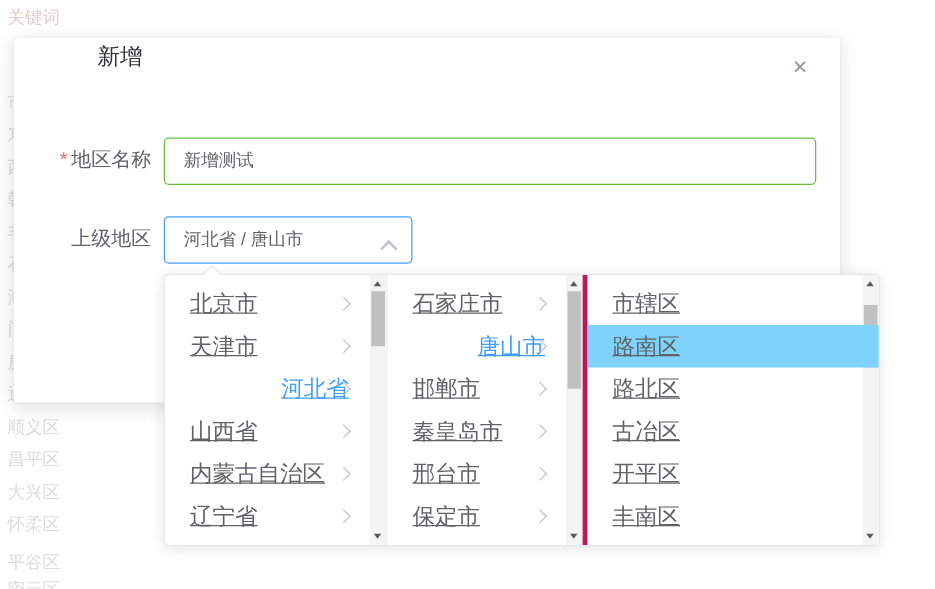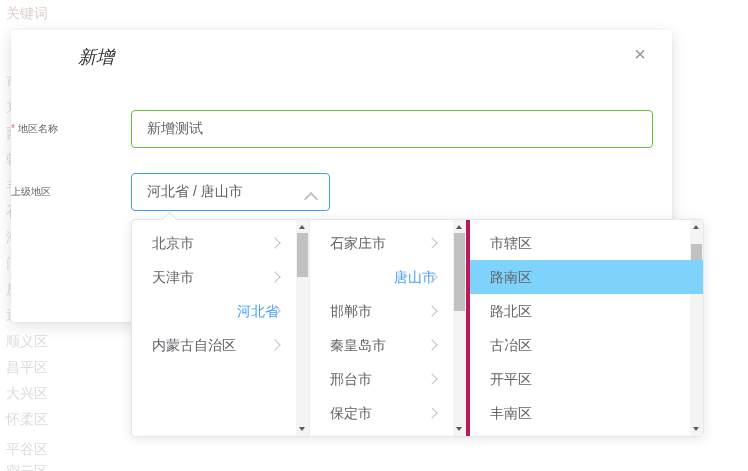--- a/index.html
+++ b/index.html
@@ -8,28 +8,28 @@
     font-family:"Liberation Sans","DejaVu Sans",sans-serif;
   }
   
   .bg-search-ph{position:absolute;left:6px;top:5px;font-size:14px;color:#dcd0cc;}
   .bg-item{position:absolute;left:6px;font-size:14px;color:#dcdcdc;white-space:nowrap;}
   
   .dialog{
     position:absolute;left:11px;top:30px;width:661px;height:292px;background:#fff;
     border-radius:3px;box-shadow:0 4px 16px rgba(0,0,0,.12), 0 0 3px rgba(0,0,0,.06);
   }
-  .dialog-title{position:absolute;left:67px;top:15px;font-size:18px;color:#303133;line-height:24px;font-style:italic;}
+  .dialog-title{position:absolute;left:67px;top:3px;font-size:18px;color:#303133;line-height:24px;}
   .dialog-close{
     position:absolute;right:22px;top:14px;width:20px;height:20px;line-height:20px;text-align:center;
     font-size:20px;color:#909399;cursor:pointer;background:none;border:none;padding:0;
   }
   .form-label{
     position:absolute;left:0;width:120px;padding-right:10px;box-sizing:border-box;
-    font-size:10px;color:#606266;line-height:38px;
+    text-align:right;font-size:16px;color:#606266;line-height:38px;
   }
   .req-mark{color:#f56c6c;margin-right:3px;}
   .row1 .form-label{top:80px;}
   .row2 .form-label{top:143px;}
   .text-input{
     position:absolute;box-sizing:border-box;height:38px;border-radius:4px;background:#fff;
     padding:12px 15px;font-size:14px;color:#606266;outline:none;
     font-family:"Liberation Sans","DejaVu Sans",sans-serif;
   }
   .input-name{left:120px;top:80px;width:522px;border:1px solid #67c23a;}
@@ -47,21 +47,21 @@
   .panel-notch{
     position:absolute;left:32px;top:-6px;width:10px;height:10px;background:#fff;
     border-left:1px solid #e4e7ed;border-top:1px solid #e4e7ed;transform:rotate(45deg);
   }
   .casc-col{position:relative;box-sizing:border-box;padding:6px 0;height:216px;overflow:hidden;}
   .col1{width:178px;border-right:1px solid #eee;}
   .col2{width:160px;border-right:4px solid #be185d;}
   .col3{flex:1;}
   .opt{
     position:relative;height:34px;line-height:34px;padding:0 30px 0 20px;
-    font-size:14px;color:#606266;white-space:nowrap;cursor:pointer;
+    font-size:18px;color:#606266;white-space:nowrap;cursor:pointer;text-decoration:underline;
   }
   .opt.active{color:#409eff;text-align:right;}
   .opt.hovered{background:#7dd3fc;}
   .arrow-right{
     position:absolute;right:30px;top:13px;width:7px;height:7px;
     border-top:1.5px solid #c0c4cc;border-right:1.5px solid #c0c4cc;transform:rotate(45deg);
   }
   
   .scrollbar{position:absolute;right:0;top:0;bottom:0;width:13px;background:#f4f4f4;}
   .sb-up,.sb-down{
@@ -121,21 +121,23 @@
 
   <div class="casc-col col1">
     <div class="scrollbar">
       <i class="sb-up"></i>
       <div class="sb-thumb"></div>
       <i class="sb-down"></i>
     </div>
   <div class="opt"><span>北京市</span><i class="arrow-right"></i></div>
       <div class="opt"><span>天津市</span><i class="arrow-right"></i></div>
       <div class="opt active"><span>河北省</span><i class="arrow-right"></i></div>
+      <div class="opt"><span>山西省</span><i class="arrow-right"></i></div>
       <div class="opt"><span>内蒙古自治区</span><i class="arrow-right"></i></div>
+      <div class="opt"><span>辽宁省</span><i class="arrow-right"></i></div>
     </div>
 
   <div class="casc-col col2">
     <div class="scrollbar">
       <i class="sb-up"></i>
       <div class="sb-thumb"></div>
       <i class="sb-down"></i>
     </div>
   <div class="opt"><span>石家庄市</span><i class="arrow-right"></i></div>
       <div class="opt active"><span>唐山市</span><i class="arrow-right"></i></div>

